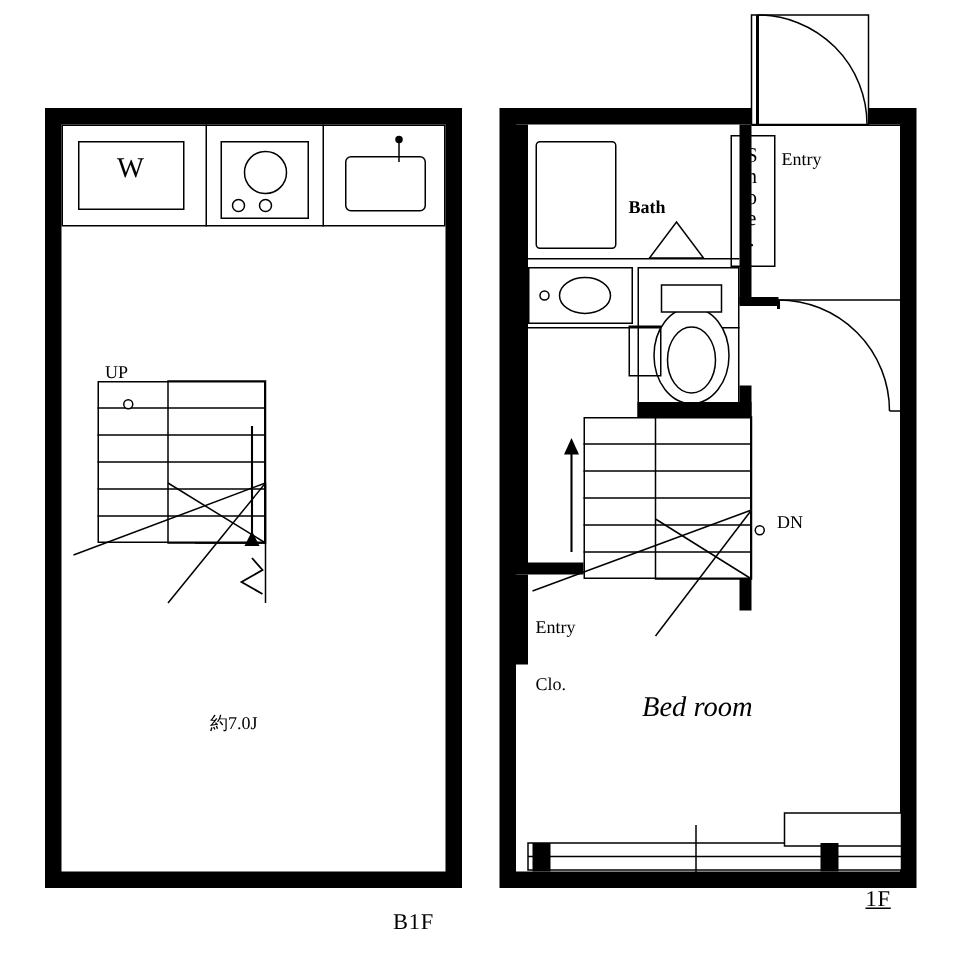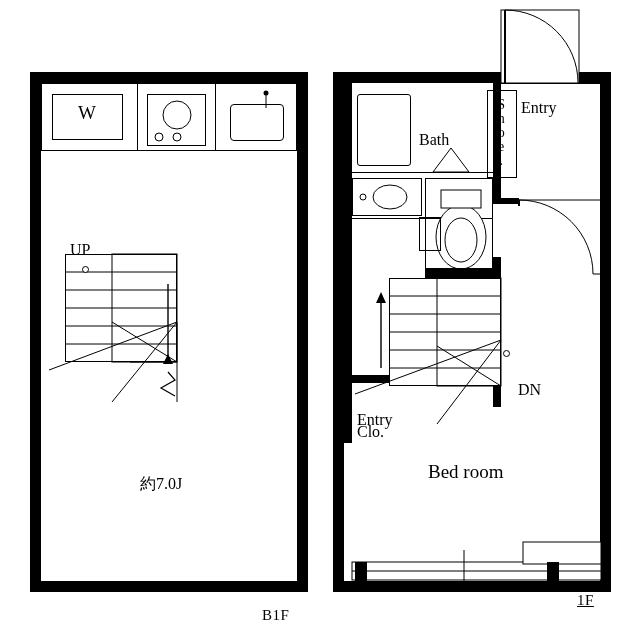--- a/index.html
+++ b/index.html
@@ -62,21 +62,21 @@
   .thickwall {
     position: absolute;
     background: #000000;
   }
   .label {
     position: absolute;
     white-space: nowrap;
     line-height: 1.05;
   }
   .lbl-big { font-size: 19px; }
-  .lbl-mid { font-size: 16px; }
+  .lbl-mid { font-size: 12px; }
   .lbl-sm  { font-size: 14px; }
   .floor-tag {
     position: absolute;
     font-size: 15px;
     letter-spacing: 0.5px;
   }
   #tag-b1f { left: 262px; top: 607px; }
   #tag-1f  { left: 577px; top: 592px; text-decoration: underline; }
 
   .svgbox {
@@ -193,21 +193,21 @@
       <ellipse cx="128" cy="168" rx="16" ry="22" fill="#fff" stroke="#000" stroke-width="1"></ellipse>
     </svg>
     <div class="thickwall" style="left:92px; top:196px; width:76px; height:10px;"></div>
     <div class="inner-line" style="left:86px; top:145px; width:22px; height:34px;"></div>
 
     <div class="inner-line" style="left:154px; top:18px; width:30px; height:88px;"></div>
     <div class="label lbl-sm vert-text" style="left:160px; top:25px;">Shoe.</div>
 
     <div class="label lbl-mid" style="left:188px; top:28px;">Entry</div>
 
-    <div class="label lbl-mid" style="left:86px; top:60px;">Bath</div>
+    <div class="label lbl-mid" style="left:86px; top:60px;font-weight:bold;">Bath</div>
 
     <svg class="svgbox">
       <line x1="184" y1="128" x2="267" y2="128" stroke="#000" stroke-width="1"></line>
       <path d="M186,128 A74,74 0 0,1 260,202" fill="none" stroke="#000" stroke-width="1"></path>
       <line x1="260" y1="202" x2="267" y2="202" stroke="#000" stroke-width="1"></line>
       <line x1="186" y1="128" x2="186" y2="134" stroke="#000" stroke-width="2"></line>
     </svg>
     <div class="thickwall" style="left:160px; top:126px; width:26px; height:6px;"></div>
 
     <div class="inner-line fill-white" style="left:56px; top:206px; width:112px; height:108px;"></div>
@@ -220,26 +220,26 @@
       <rect x="104" y="206" width="64" height="108" fill="none" stroke="#000" stroke-width="1"></rect>
       <line x1="168" y1="314" x2="104" y2="274" stroke="#000" stroke-width="1"></line>
 
       <line x1="22" y1="322" x2="168" y2="268" stroke="#000" stroke-width="1"></line>
       <line x1="104" y1="352" x2="168" y2="268" stroke="#000" stroke-width="1"></line>
 
       <line x1="48" y1="296" x2="48" y2="228" stroke="#000" stroke-width="1.4"></line>
       <polygon points="48,220 43,231 53,231" fill="#000"></polygon>
     </svg>
     <div class="dot" style="left:170px; top:278px;"></div>
-    <div class="label lbl-mid" style="left:185px; top:270px;margin-top:40px;">DN</div>
+    <div class="label lbl-mid" style="left:185px; top:270px;">DN</div>
 
     <div class="label lbl-mid" style="left:24px; top:340px;">Entry</div>
-    <div class="label lbl-mid" style="left:24px; top:352px;">Clo.</div>
-
-    <div class="label lbl-big" style="left:95px; top:390px;">Bed room</div>
+    <div class="label lbl-mid" style="left:24px; top:378px;">Clo.</div>
+
+    <div class="label lbl-big" style="left:95px; top:390px;font-style:italic;">Bed room</div>
 
     <svg class="svgbox">
       <rect x="19" y="490" width="249" height="18" fill="#fff" stroke="#000" stroke-width="1"></rect>
       <line x1="19" y1="499" x2="268" y2="499" stroke="#000" stroke-width="1"></line>
       <rect x="190" y="470" width="78" height="22" fill="#fff" stroke="#000" stroke-width="1"></rect>
     </svg>
     <div class="thickwall" style="left:22px; top:490px; width:12px; height:19px;"></div>
     <div class="thickwall" style="left:214px; top:490px; width:12px; height:19px;"></div>
     <svg class="svgbox">
       <line x1="131" y1="478" x2="131" y2="520" stroke="#000" stroke-width="1"></line>

